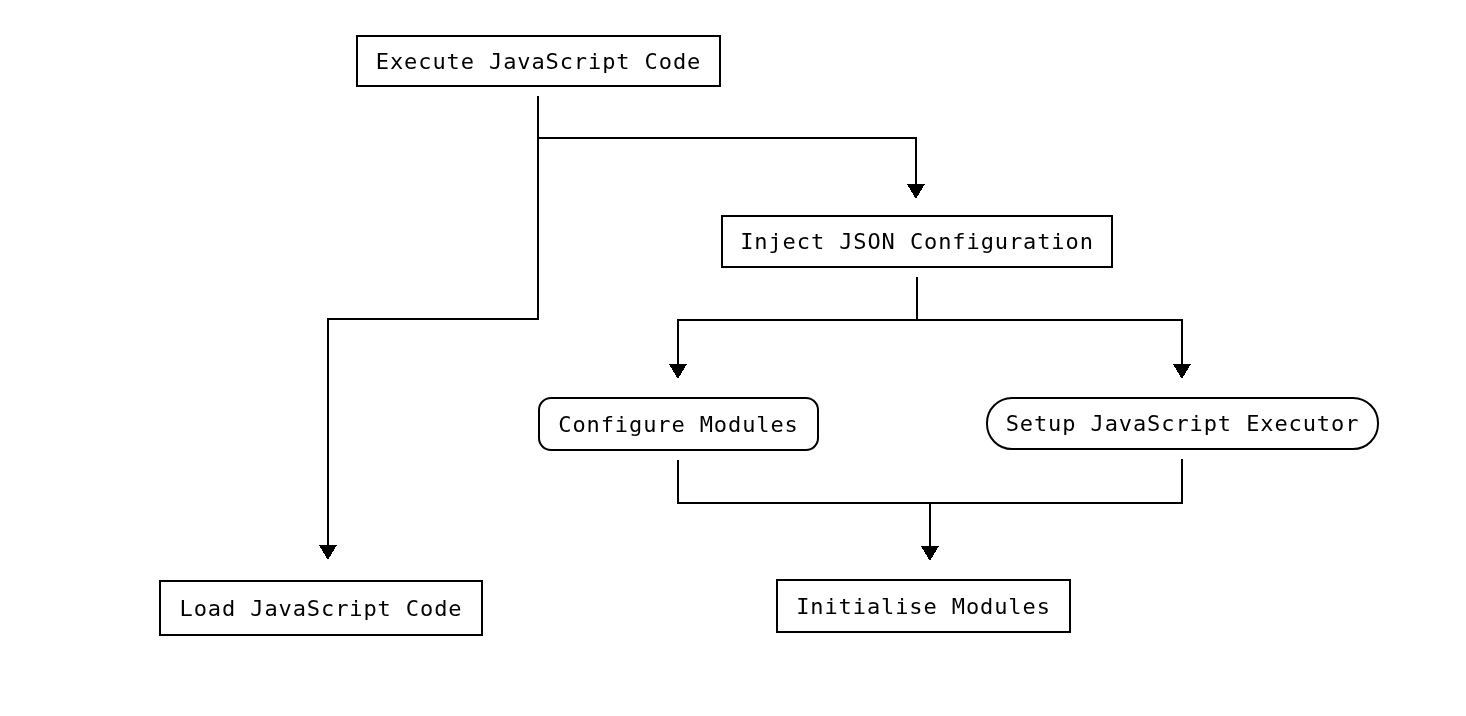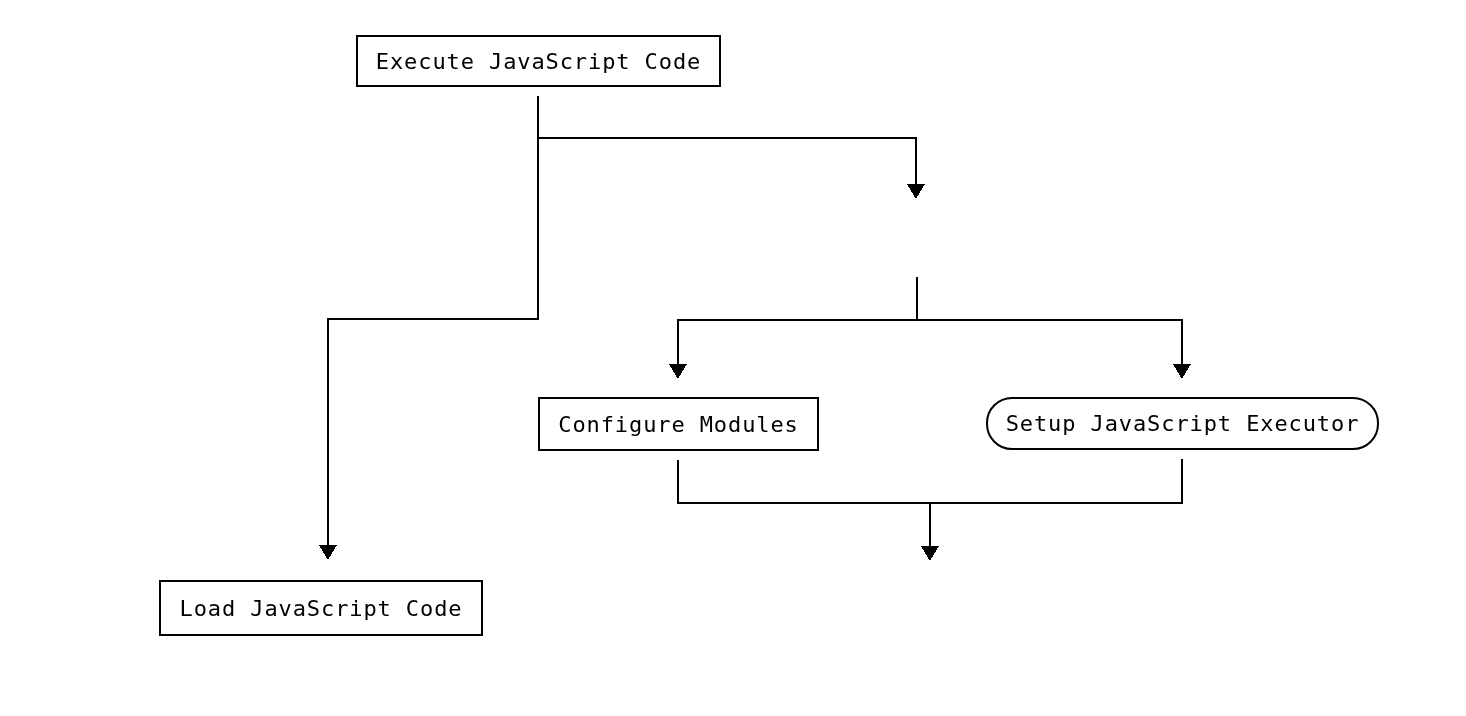--- a/index.html
+++ b/index.html
@@ -39,21 +39,21 @@
     color: #000000;
     display: flex;
     align-items: center;
     justify-content: center;
     font-size: 22px;
     letter-spacing: 0.9px;
     white-space: nowrap;
   }
   .n-execute    { left: 330px; top: 35px;  width: 365px; height: 52px; }
   .n-inject     { left: 695px; top: 215px; width: 392px; height: 53px; }
-  .n-configure  { left: 512px; top: 397px; width: 281px; height: 54px; }
+  .n-configure  { left: 512px; top: 397px; width: 281px; height: 54px; border-radius: 13px; }
   .n-setup      { left: 960px; top: 397px; width: 393px; height: 53px; border-radius: 26px; }
   .n-load       { left: 133px; top: 580px; width: 324px; height: 56px; }
   .n-initialise { left: 750px; top: 579px; width: 295px; height: 54px; }
 </style>
 </head>
 <body>
 
 <div class="canvas">
 
   <svg class="edges-svg" viewBox="0 0 1466 716" shape-rendering="crispEdges">
@@ -89,27 +89,33 @@
       <line x1="651" y1="503" x2="1157" y2="503"></line>
       <line x1="904" y1="502" x2="904" y2="546"></line>
       <polygon points="904,561 895,546 913,546"></polygon>
     </g>
   </svg>
 
   <div class="node n-execute">
     <span>Execute JavaScript Code</span>
   </div>
 
+  <div class="node n-inject">
+    <span>Inject JSON Configuration</span>
+  </div>
 
   <div class="node n-configure">
     <span>Configure Modules</span>
   </div>
 
   <div class="node n-setup">
     <span>Setup JavaScript Executor</span>
   </div>
 
   <div class="node n-load">
     <span>Load JavaScript Code</span>
   </div>
 
+  <div class="node n-initialise">
+    <span>Initialise Modules</span>
+  </div>
 
 </div>
 
 </body></html>

